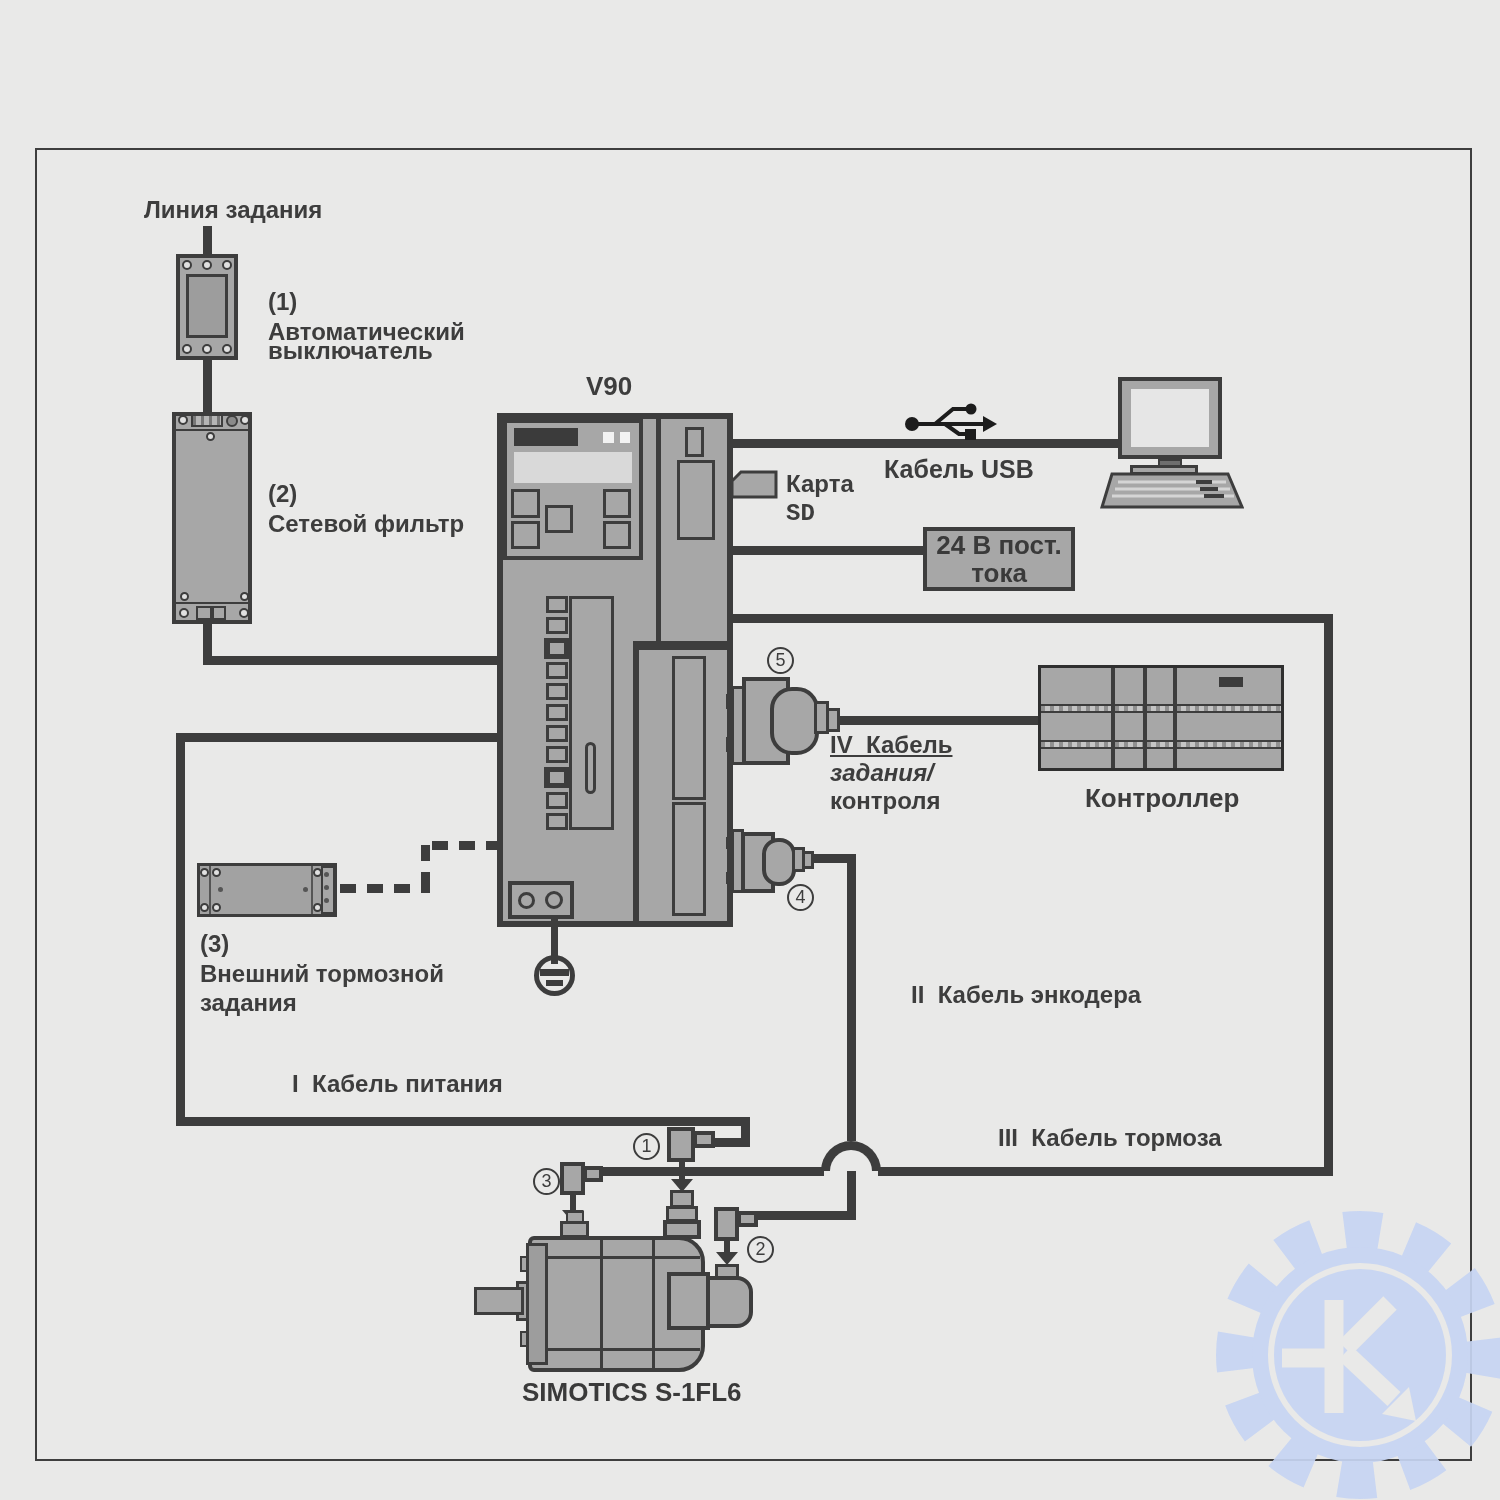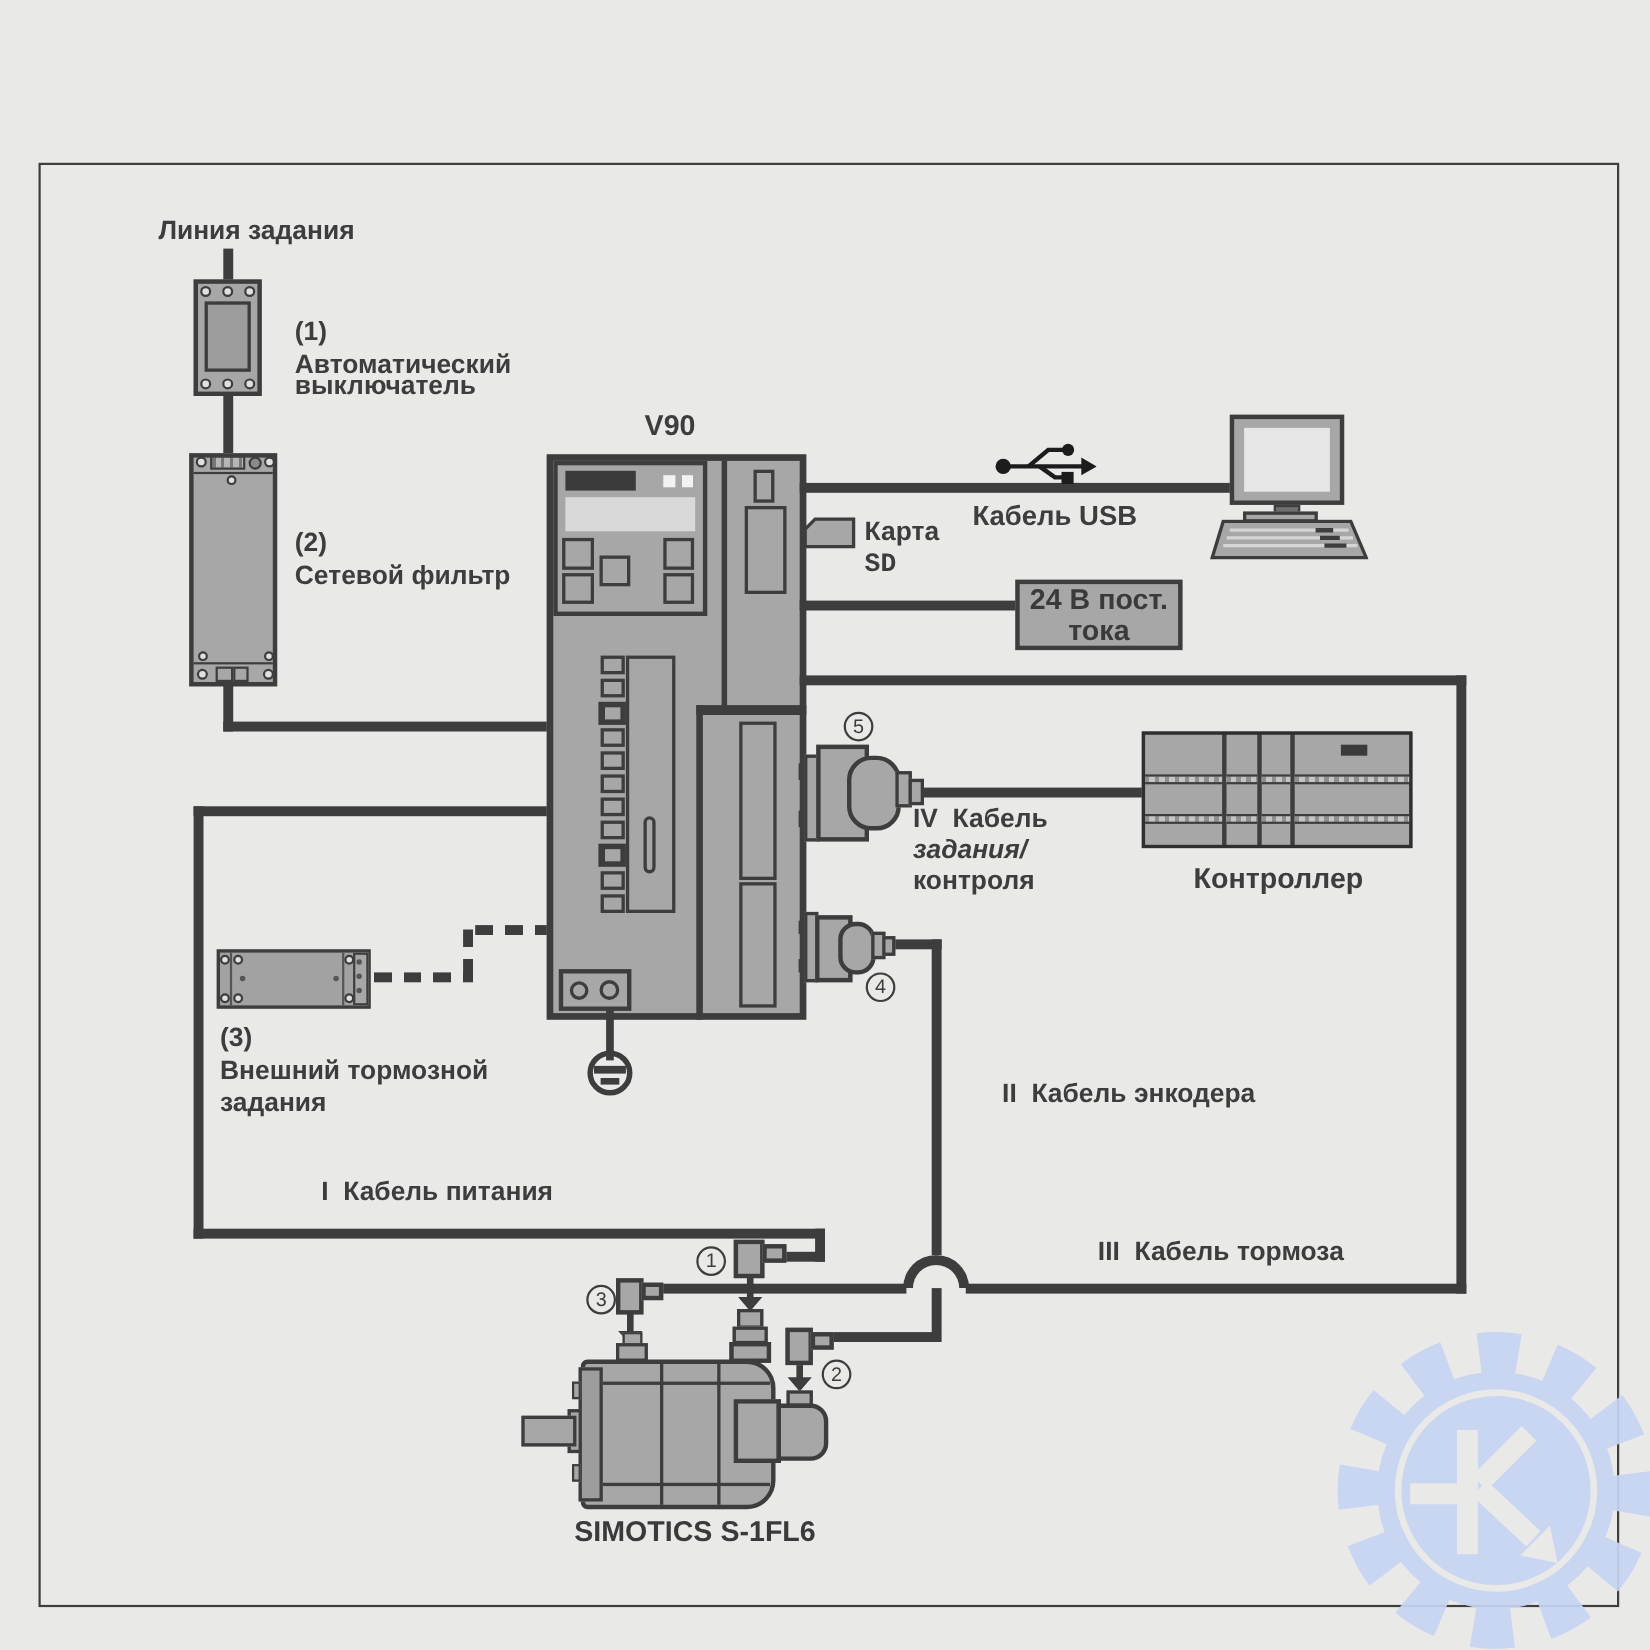--- a/index.html
+++ b/index.html
@@ -222,21 +222,21 @@
       <span>5</span>
     </div>
   <div class="abs" style="left:726px;top:694px;width:7px;height:15px;background:#3d3d3d;"></div>
   <div class="abs" style="left:726px;top:737px;width:7px;height:15px;background:#3d3d3d;"></div>
   <div class="comp3" style="left:731px;top:686px;width:14px;height:79px;"></div>
   <div class="comp" style="left:742px;top:677px;width:48px;height:88px;"></div>
   <div class="comp" style="left:770px;top:687px;width:49px;height:68px;border-radius:22px;"></div>
   <div class="comp3" style="left:814px;top:701px;width:15px;height:33px;"></div>
   <div class="comp3" style="left:826px;top:708px;width:14px;height:24px;"></div>
   <div class="wire" style="left:838px;top:716px;width:200px;height:9px;"></div>
-  <div class="lbl" style="left:830px;top:731px;">IV  Кабель</div>
+  <div class="lbl" style="left:830px;top:731px;text-decoration:underline;">IV  Кабель</div>
   <div class="lbl" style="left:830px;top:759px;font-style:italic;">задания/</div>
   <div class="lbl" style="left:830px;top:787px;">контроля</div>
 
   <div class="abs" style="left:1038px;top:665px;width:246px;height:106px;background:#3d3d3d;border:3px solid #2f2f2f;">
     <div class="abs" style="left:0px;top:0px;width:70px;height:100px;background:#a7a7a7;">
       <div class="band" style="top:36px;"></div>
         <div class="band" style="top:72px;"></div>
     </div>
     <div class="abs" style="left:74px;top:0px;width:28px;height:100px;background:#a7a7a7;">
       <div class="band" style="top:36px;"></div>

